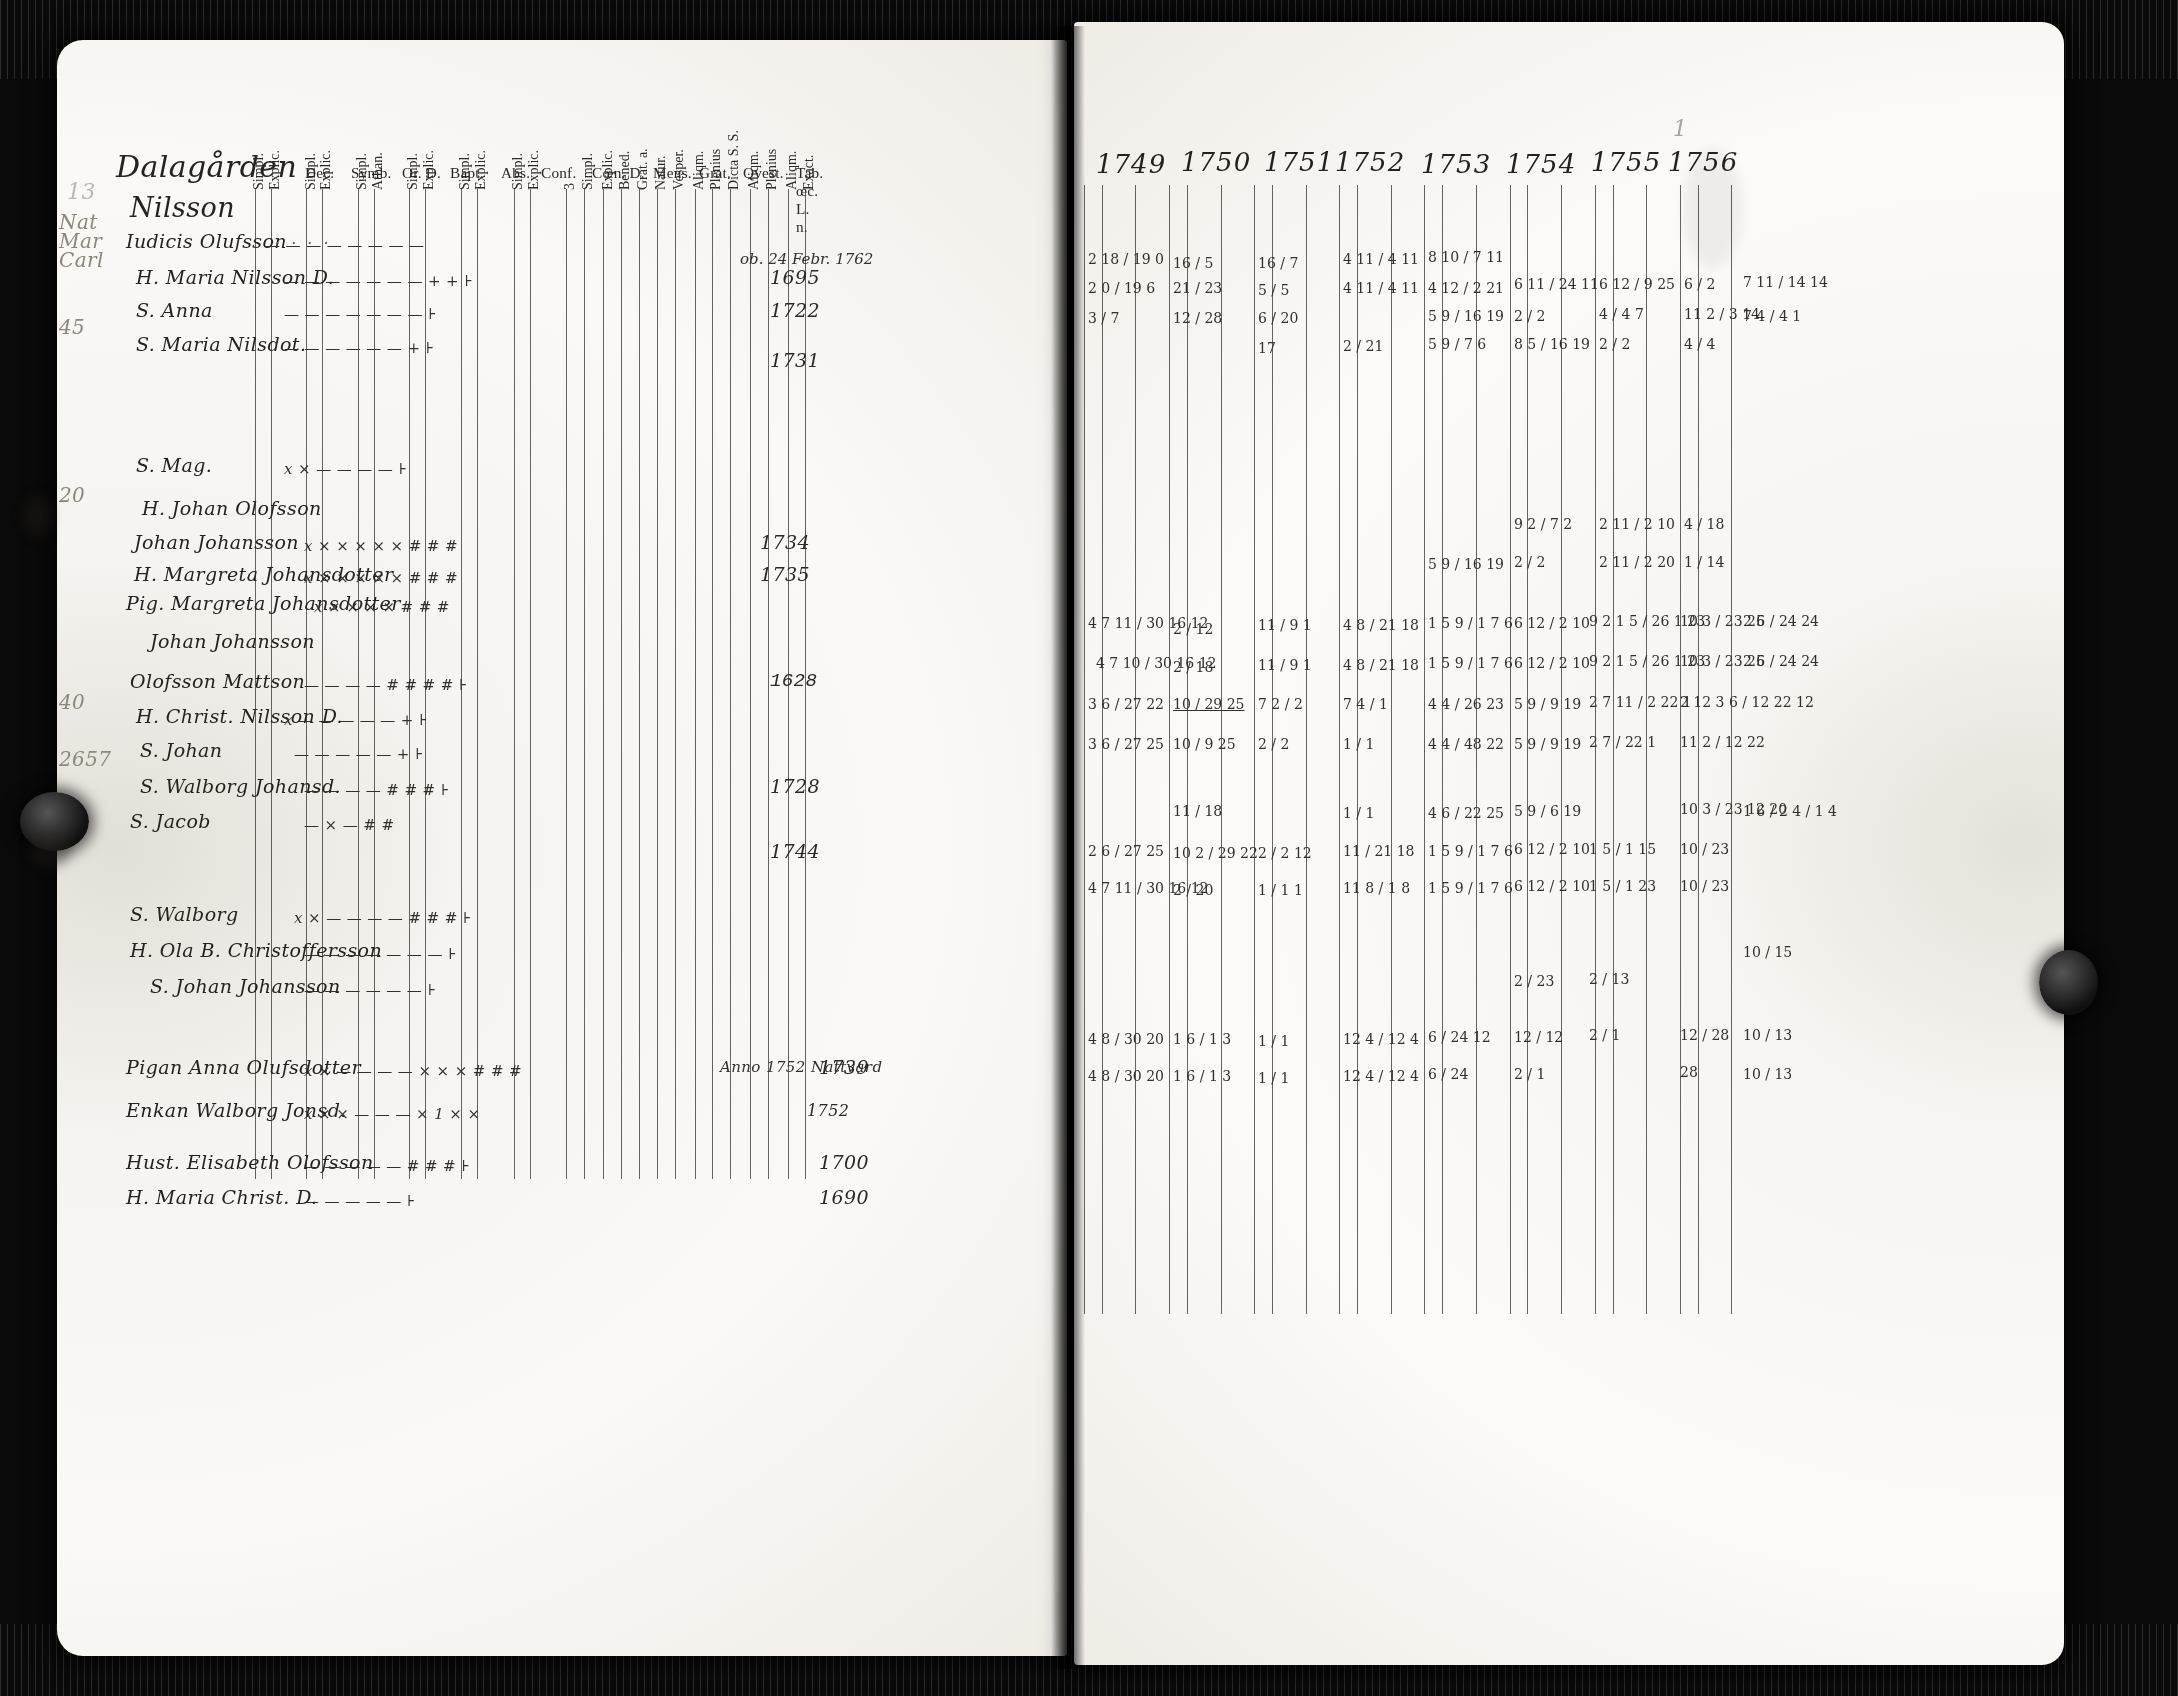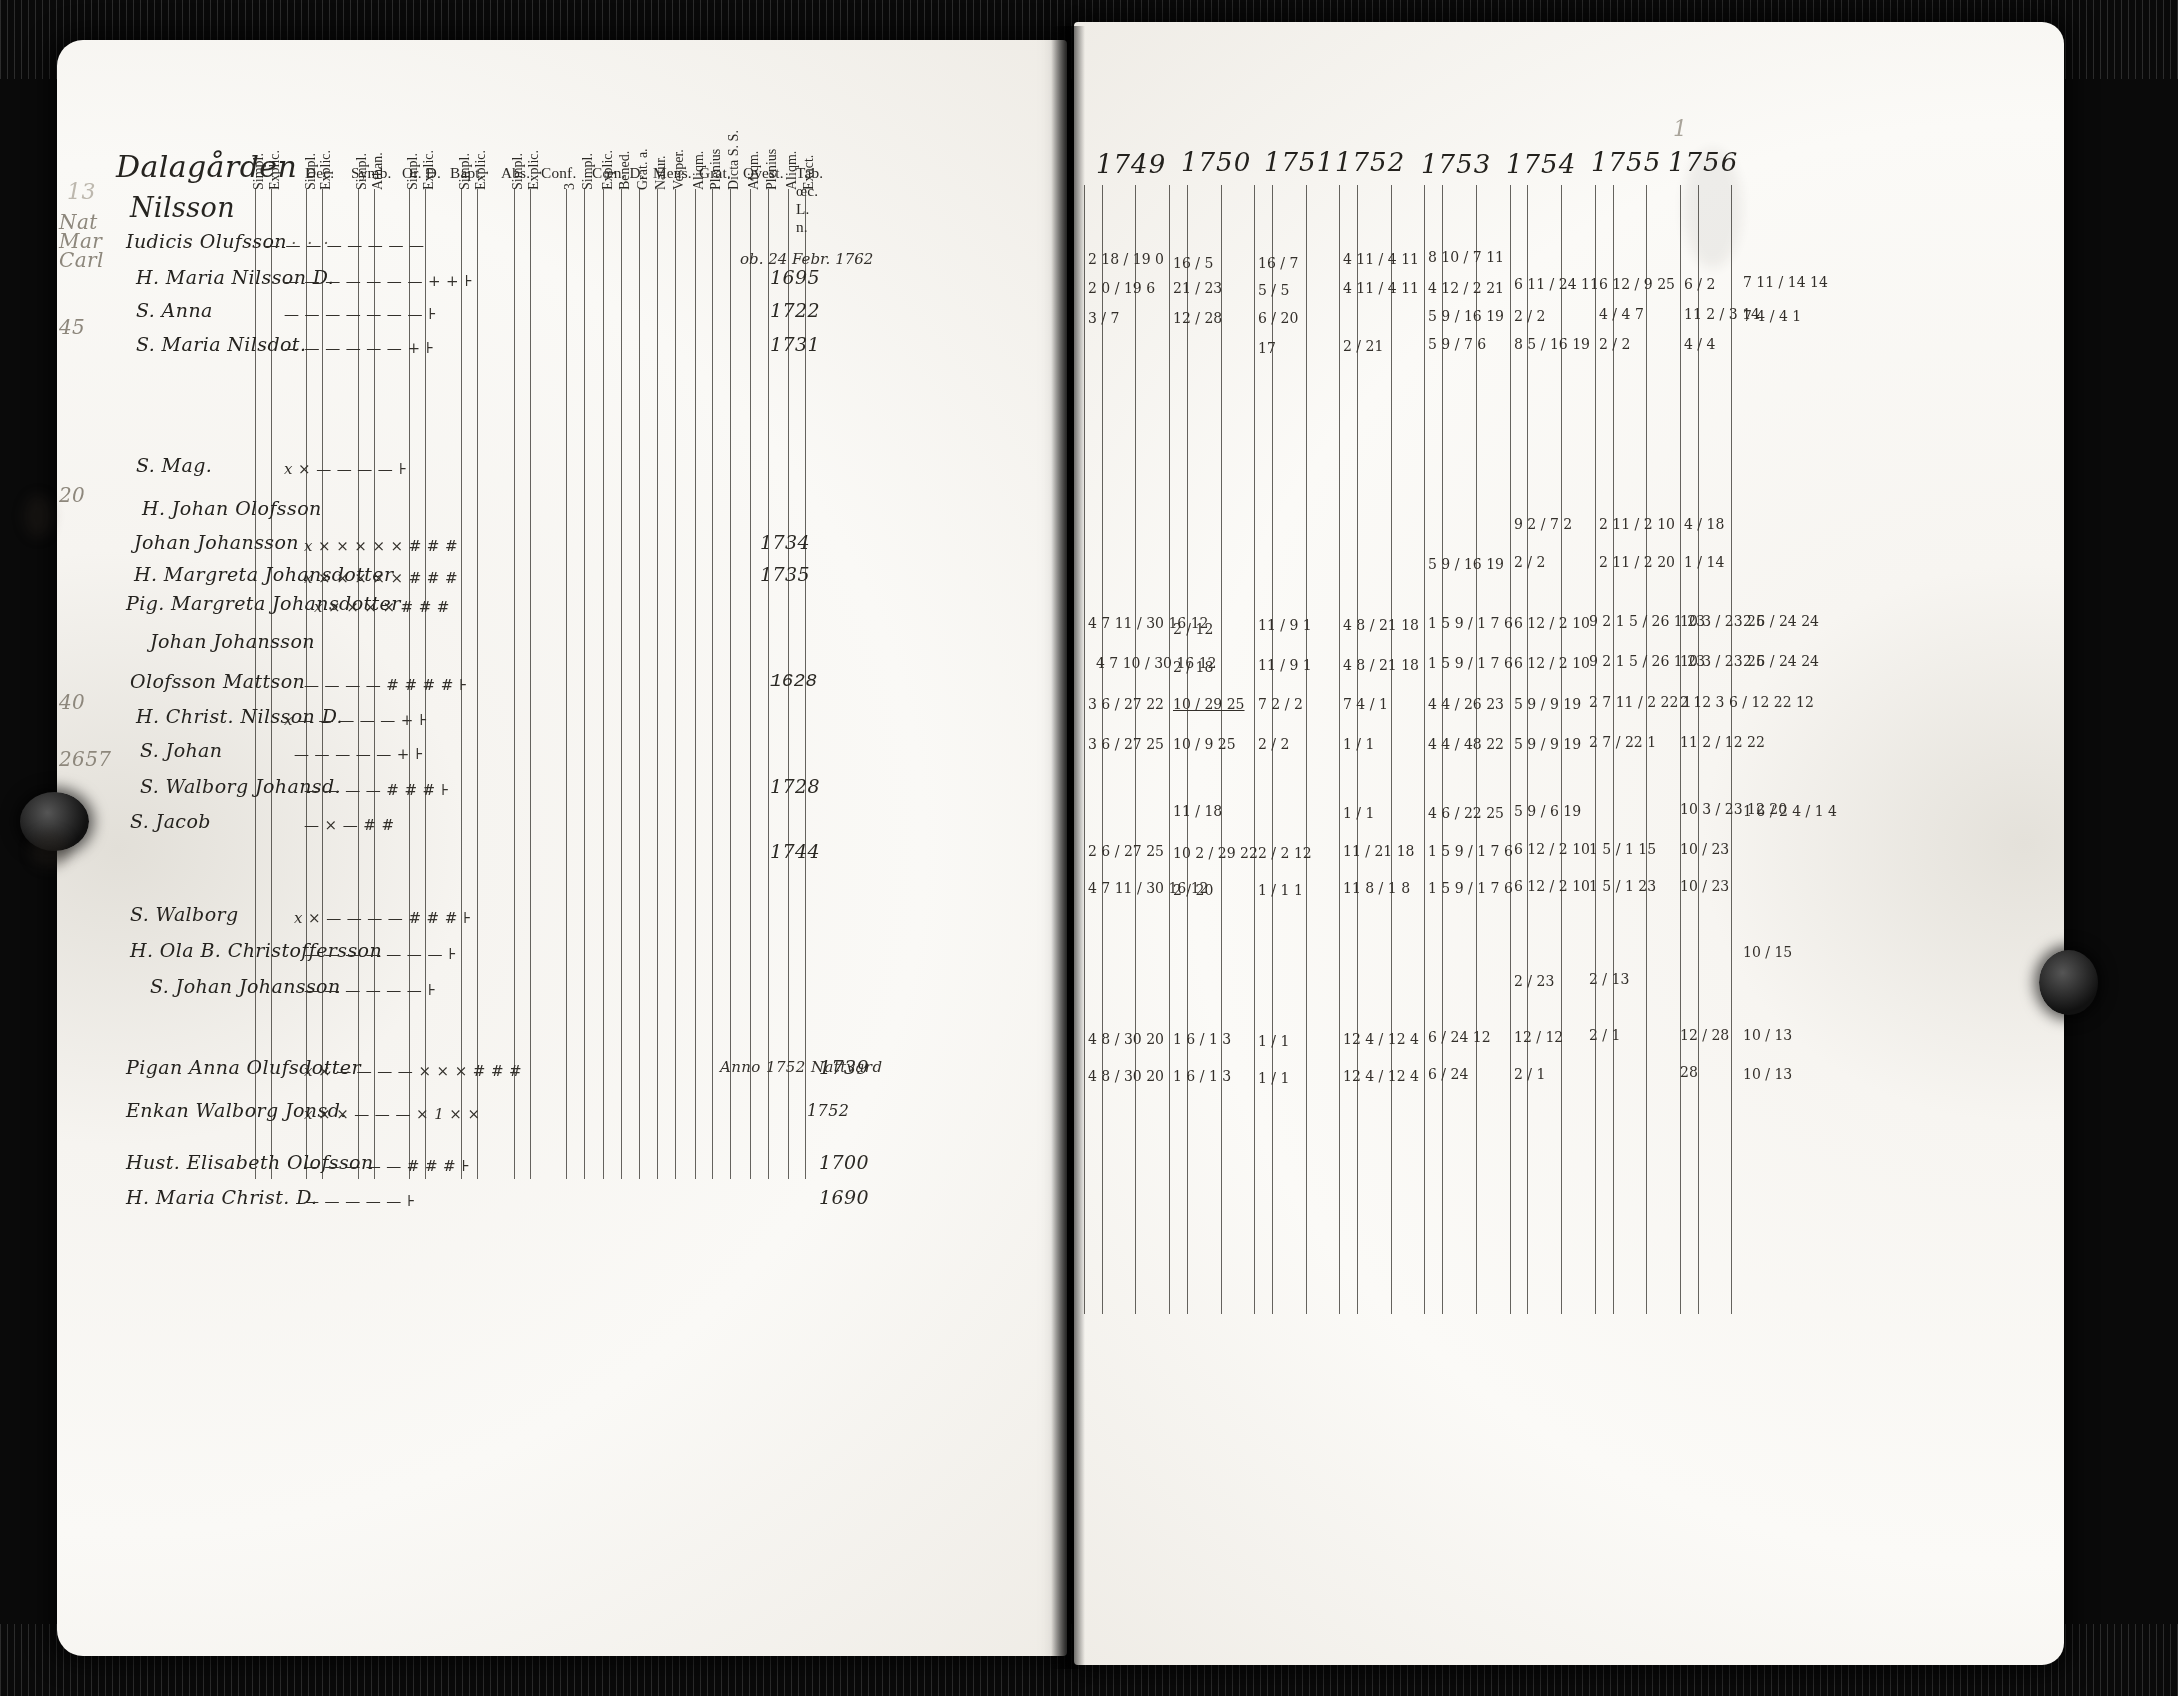--- a/index.html
+++ b/index.html
@@ -292,21 +292,21 @@
       <span class="yr" style="left:644px; top:0;">1695</span>
     </div>
     <div class="nrow hand" style="top:259px;">
       <span class="nm" style="left:10px;">S. Anna</span>
       <span class="tick" style="left:158px; top:6px;">— — — — — — — ⊦</span>
       <span class="yr" style="left:644px; top:0;">1722</span>
     </div>
     <div class="nrow hand" style="top:293px;">
       <span class="nm" style="left:10px;">S. Maria Nilsdot.</span>
       <span class="tick" style="left:158px; top:6px;">— — — — — — + ⊦</span>
-      <span class="yr" style="left:644px; top:0;font-style:italic;">1731</span>
+      <span class="yr" style="left:644px; top:16px;font-style:italic;">1731</span>
     </div>
 
     <div class="nrow hand" style="top:414px;">
       <span class="nm" style="left:10px;">S. Mag.</span>
       <span class="tick" style="left:158px; top:6px;">x ⨯ — — — — ⊦</span>
     </div>
 
     <div class="nrow hand" style="top:457px;">
       <span class="nm" style="left:16px;">H. Johan Olofsson</span>
     </div>

